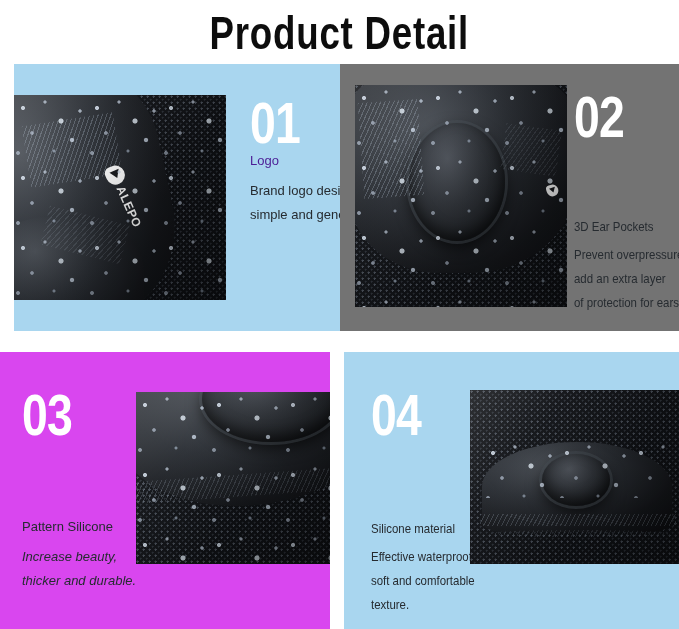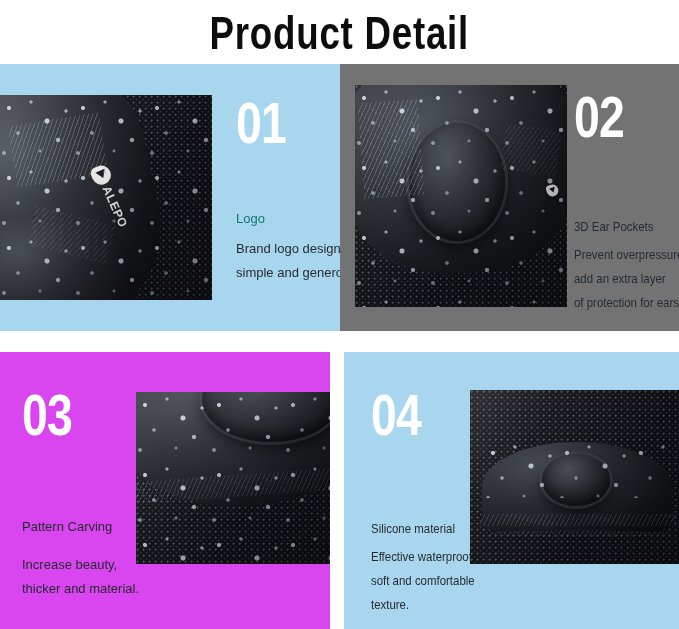--- a/index.html
+++ b/index.html
@@ -45,21 +45,21 @@
     top: 64px;
     left: 0;
     width: 679px;
     height: 565px;
   }
   .panel {
     position: absolute;
     background: #a9d6ef;
     overflow: hidden;
   }
-  #panel-1 { left: 0;   top: 0;   width: 378px; height: 267px; }
+  #panel-1 { left: 14px;   top: 0;   width: 378px; height: 267px; }
   #panel-2 { left: 340; top: 0;   width: 339px; height: 267px; }
   #panel-2 { left: 340px; }
   #panel-3 { left: 0;   top: 288px; width: 330px; height: 277px; }
   #panel-4 { left: 344px; top: 288px; width: 339px; height: 278px; }
 
   
   .photo {
     position: absolute;
     background-color: #0b0c0e;
     overflow: hidden;
@@ -190,21 +190,21 @@
       <div class="brand-logo" style="left:78px; top:92px;">
         <span class="brand-mark"></span>
         <span class="brand-text">ALEPO</span>
       </div>
       <div class="droplets"></div>
       <div class="sheen"></div>
     </div>
 
     <div class="panel-text" style="left:236px; top:30px; width:100px;">
       <span class="panel-number" style="color: rgb(255, 255, 255);">01</span>
-      <div class="panel-heading" style="margin-top: 58px; color: #0f766e;">Logo</div>
+      <div class="panel-heading" style="color: #4c1d95;">Logo</div>
       <div class="panel-desc" style="margin-top: 10px; color: rgb(38, 43, 48);">
         <span class="line">Brand logo design,</span>
         <span class="line">simple and generous.</span>
       </div>
     </div>
   </div>
 
   <div class="panel condensed" id="panel-2" style="background: #737373;">
     <div class="photo" style="left:15px; top:21px; width:212px; height:222px;">
       <div class="mesh"></div>
@@ -226,24 +226,24 @@
         <span class="line">Prevent overpressure,</span>
         <span class="line">add an extra layer</span>
         <span class="line">of protection for ears.</span>
       </div>
     </div>
   </div>
 
   <div class="panel" id="panel-3" style="background: #d946ef;">
     <div class="panel-text" style="left:22px; top:34px; width:115px;">
       <span class="panel-number" style="color: rgb(255, 255, 255);">03</span>
-      <div class="panel-heading" style="margin-top: 74px; color: rgb(38, 43, 48);">Pattern Carving</div>
-      <div class="panel-desc" style="margin-top: 18px; color: rgb(38, 43, 48);">
+      <div class="panel-heading" style="margin-top: 74px; color: rgb(38, 43, 48);">Pattern Silicone</div>
+      <div class="panel-desc" style="margin-top: 10px; color: rgb(38, 43, 48); font-style: italic;">
         <span class="line">Increase beauty,</span>
-        <span class="line">thicker and material.</span>
+        <span class="line">thicker and durable.</span>
       </div>
     </div>
 
     <div class="photo" style="left:136px; top:40px; width:194px; height:172px;">
       <div class="mesh"></div>
       <div class="silicone" style="left:-20px; top:-46px; width:260px; height:160px; border-radius:0 0 54% 46%;"></div>
       <div class="ear-pocket" style="left:66px; top:-36px; width:138px; height:86px;"></div>
       <div class="engrave" style="left:-6px; top:82px; width:236px; height:22px; transform:rotate(-4deg); opacity:.7;"></div>
       <div class="droplets"></div>
       <div class="sheen"></div>

